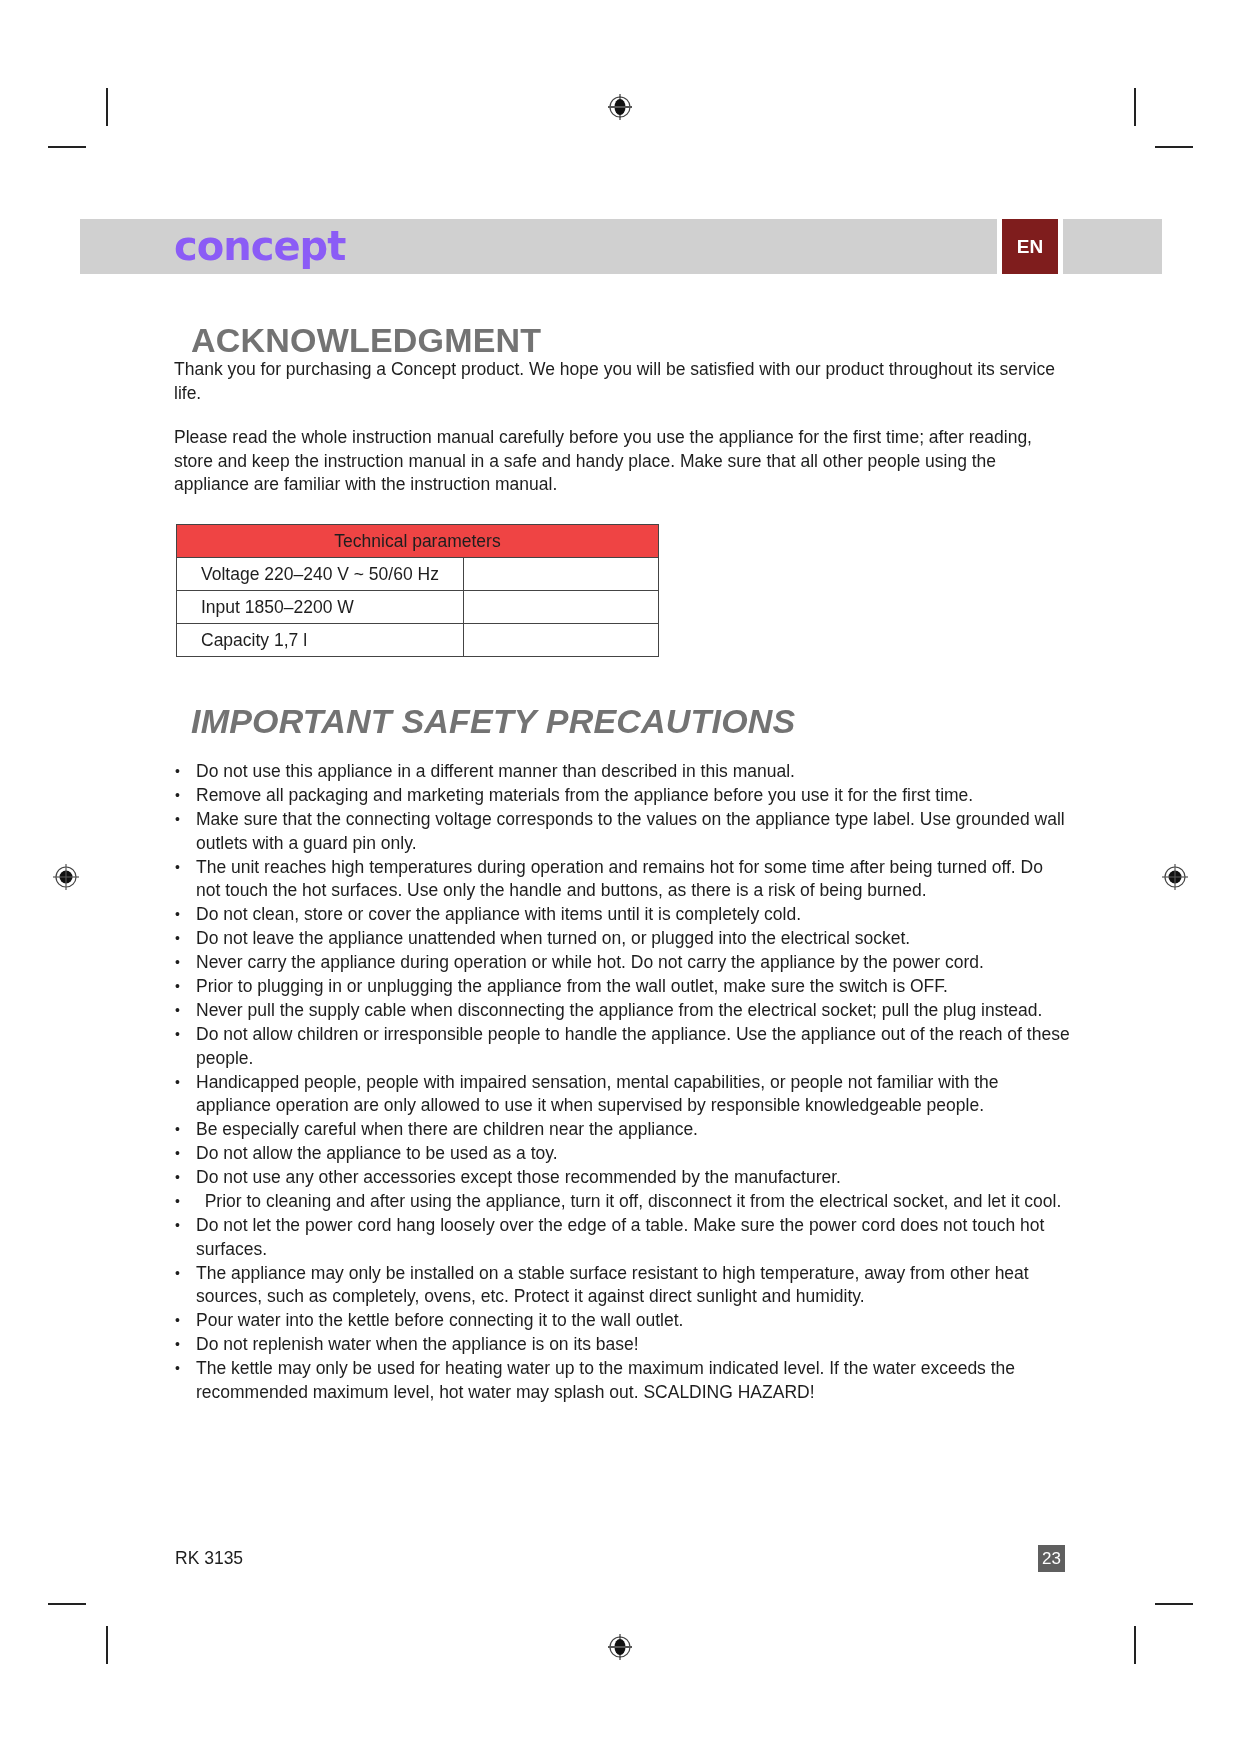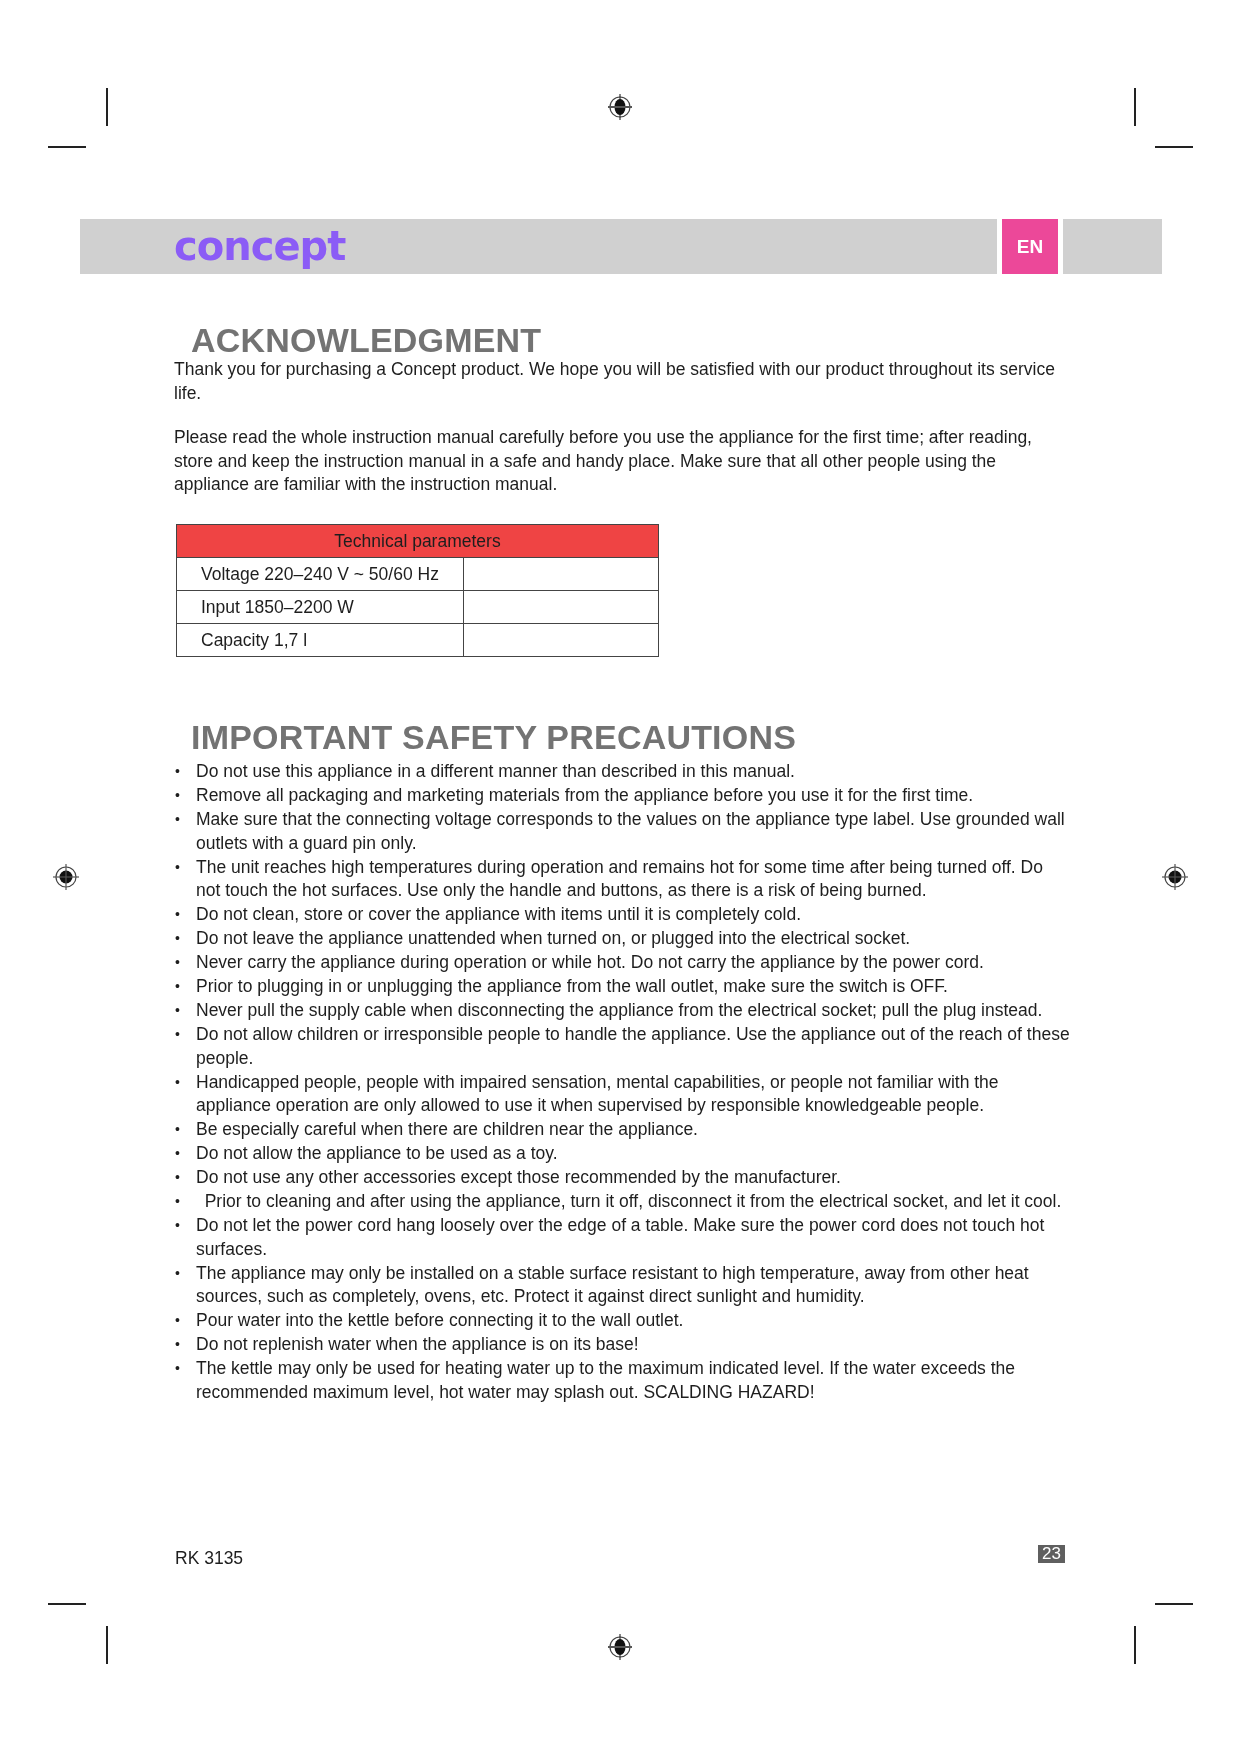--- a/index.html
+++ b/index.html
@@ -13,21 +13,21 @@
       position: absolute; left: 80px; top: 219px; width: 1082px; height: 55px;
       background: #d0d0d0;
     }
     .logo {
       position: absolute; left: 174px; top: 220px; height: 52px; line-height: 52px;
       font-family: "DejaVu Sans", sans-serif; font-weight: bold; font-size: 40px;
       letter-spacing: -1px; color: #8b5cf6;
     }
     .lang-badge {
       position: absolute; left: 1002px; top: 219px; width: 56px; height: 55px;
-      background: #ec4899; color: #fff; font-weight: bold; font-size: 19px;
+      background: #7f1d1d; color: #fff; font-weight: bold; font-size: 19px;
       display: flex; align-items: center; justify-content: center;
     }
     .lang-gap-l { position: absolute; left: 997px; top: 219px; width: 5px; height: 55px; background: #fff; }
     .lang-gap-r { position: absolute; left: 1058px; top: 219px; width: 5px; height: 55px; background: #fff; }
     h1 {
       position: absolute; left: 175px; margin: 16px; font-size: 34px; font-weight: bold;
       color: #737373; letter-spacing: 0.2px;
     }
     .para {
       position: absolute; left: 174px; width: 885px; margin: 0;
@@ -49,21 +49,21 @@
       position: absolute; left: 170px; top: 760px; width: 900px; margin: 0; padding: 0;
       list-style: none; font-size: 17.5px; line-height: 23.5px;
     }
     ul.safety li { position: relative; padding-left: 26px; margin-bottom: 0.5px; }
     ul.safety li::before {
       content: "\2022"; position: absolute; left: 5px; top: 0; font-size: 14px;
     }
     .b { font-weight: normal; text-align: center; }
     .footer-model { position: absolute; left: 175px; top: 1548px; font-size: 17.5px; }
     .page-num {
-      position: absolute; left: 1038px; top: 1545px; width: 27px; height: 18px;
+      position: absolute; left: 1038px; top: 1545px; width: 27px; height: 27px;
       background: #5f5f5f; color: #fff; font-size: 17px; display: flex;
       align-items: center; justify-content: center;
     }
   </style>
 </head>
 <body>
 
 <div class="crop" style="left:106px;top:88px;width:1.5px;height:38px;"></div>
 <div class="crop" style="left:1134px;top:88px;width:1.5px;height:38px;"></div>
 <div class="crop" style="left:48px;top:146px;width:38px;height:2px;"></div>
@@ -123,21 +123,21 @@
       <td class="c1">Input 1850–2200 W</td>
       <td></td>
     </tr>
     <tr>
       <td class="c1">Capacity 1,7 l</td>
       <td></td>
     </tr>
   </tbody>
 </table>
 
-<h1 style="top:702px;">IMPORTANT SAFETY PRECAUTIONS</h1>
+<h1 style="top:686px;font-style:italic;">IMPORTANT SAFETY PRECAUTIONS</h1>
 <ul class="safety">
   <li>Do not use this appliance in a different manner than described in this manual.</li>
   <li>Remove all packaging and marketing materials from the appliance before you use it for the first time.</li>
   <li>Make sure that the connecting voltage corresponds to the values on the appliance type label. Use grounded wall outlets with a guard pin only.</li>
   <li>The unit reaches high temperatures during operation and remains hot for some time after being turned off. Do not touch the hot surfaces. Use only the handle and buttons, as there is a risk of being burned.</li>
   <li>Do not clean, store or cover the appliance with items until it is completely cold.</li>
   <li>Do not leave the appliance unattended when turned on, or plugged into the electrical socket.</li>
   <li>Never carry the appliance during operation or while hot. Do not carry the appliance by the power cord.</li>
   <li>Prior to plugging in or unplugging the appliance from the wall outlet, make sure the switch is OFF.</li>
   <li>Never pull the supply cable when disconnecting the appliance from the electrical socket; pull the plug instead.</li>

